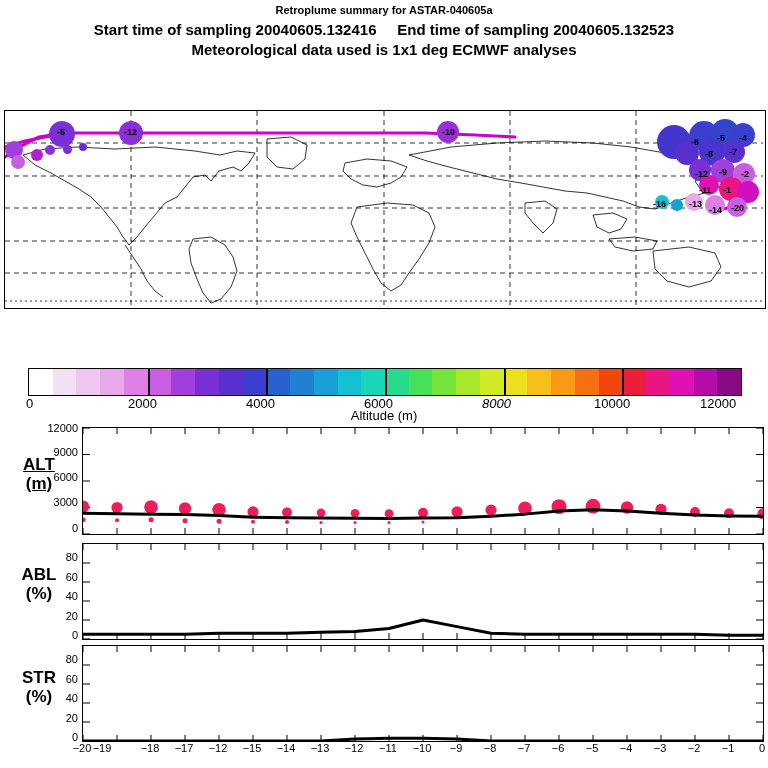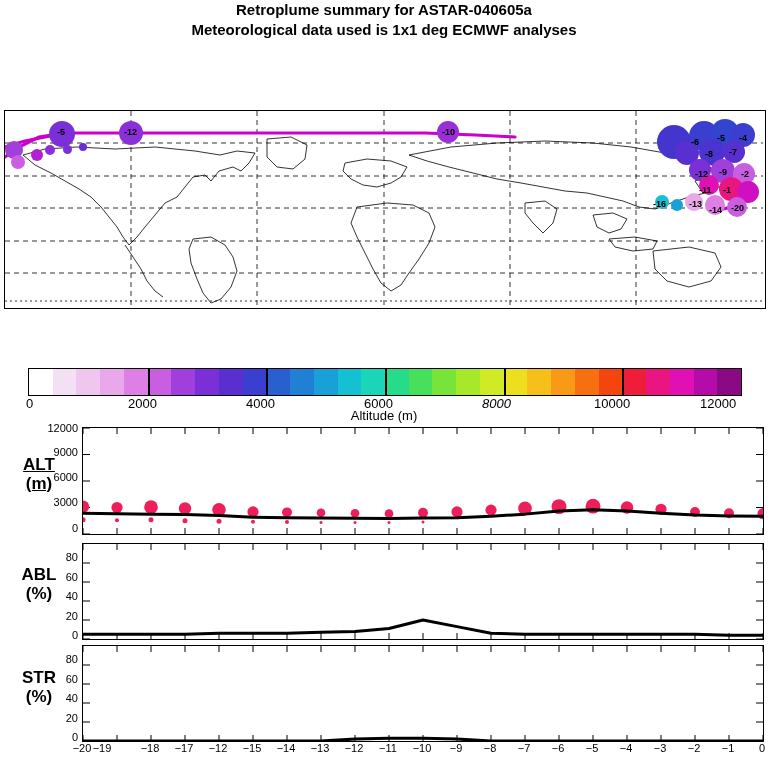--- a/index.html
+++ b/index.html
@@ -1,20 +1,20 @@
 <!DOCTYPE html>
 <html><head>
 <meta charset="utf-8">
 <style>
   html,body{margin:0;padding:0;}
   body{width:768px;height:768px;background:#ffffff;font-family:"Liberation Sans",sans-serif;color:#000;overflow:hidden;}
   .wrap{position:relative;width:768px;height:768px;}
   .title-block{position:absolute;left:0;top:0;width:768px;text-align:center;}
   .t-line{font-size:15px;font-weight:bold;line-height:20px;white-space:pre;}
-  .t-line.first{font-size:15px;}
+  .t-line.first{font-size:11px;}
   .map-panel{position:absolute;left:4px;top:110px;width:760px;height:197px;border:1px solid #000;background:#fff;overflow:hidden;}
   .map-svg{position:absolute;left:0;top:0;}
   .blob{position:absolute;border-radius:50%;}
   .blob-label{position:absolute;font-size:9px;font-weight:bold;color:#000;white-space:nowrap;}
   
   .cbar{position:absolute;left:28px;top:368px;width:712px;height:26px;border:1px solid #000;display:flex;}
   .cbar div{flex:1 1 auto;height:100%;}
   .cbar .tickmark{position:absolute;top:0;width:2px;height:26px;background:#000;}
   .cbar-labels{position:absolute;left:0;top:396px;width:768px;height:16px;}
   .cbar-labels span{position:absolute;font-size:13px;}
@@ -27,20 +27,21 @@
   .xtick{position:absolute;font-size:11px;text-align:center;white-space:nowrap;}
   .xaxis-title{position:absolute;width:768px;text-align:center;font-size:15px;font-weight:bold;}
 </style>
 </head>
 <body>
 
 <div class="wrap">
 
   <div class="title-block">
     <div class="t-line first">Retroplume summary for ASTAR-040605a</div>
+    <div class="t-line">Start time of sampling 20040605.132416     End time of sampling 20040605.132523</div>
     <div class="t-line">Meteorological data used is 1x1 deg ECMWF analyses</div>
   </div>
 
   <div class="map-panel">
     <svg class="map-svg" width="758" height="195" viewBox="0 0 758 195">
 
       <g stroke="#000" stroke-width="0.8" stroke-dasharray="5,4" fill="none">
         <line x1="0" y1="32" x2="758" y2="32"></line>
         <line x1="0" y1="65" x2="758" y2="65"></line>
         <line x1="0" y1="97" x2="758" y2="97"></line>

